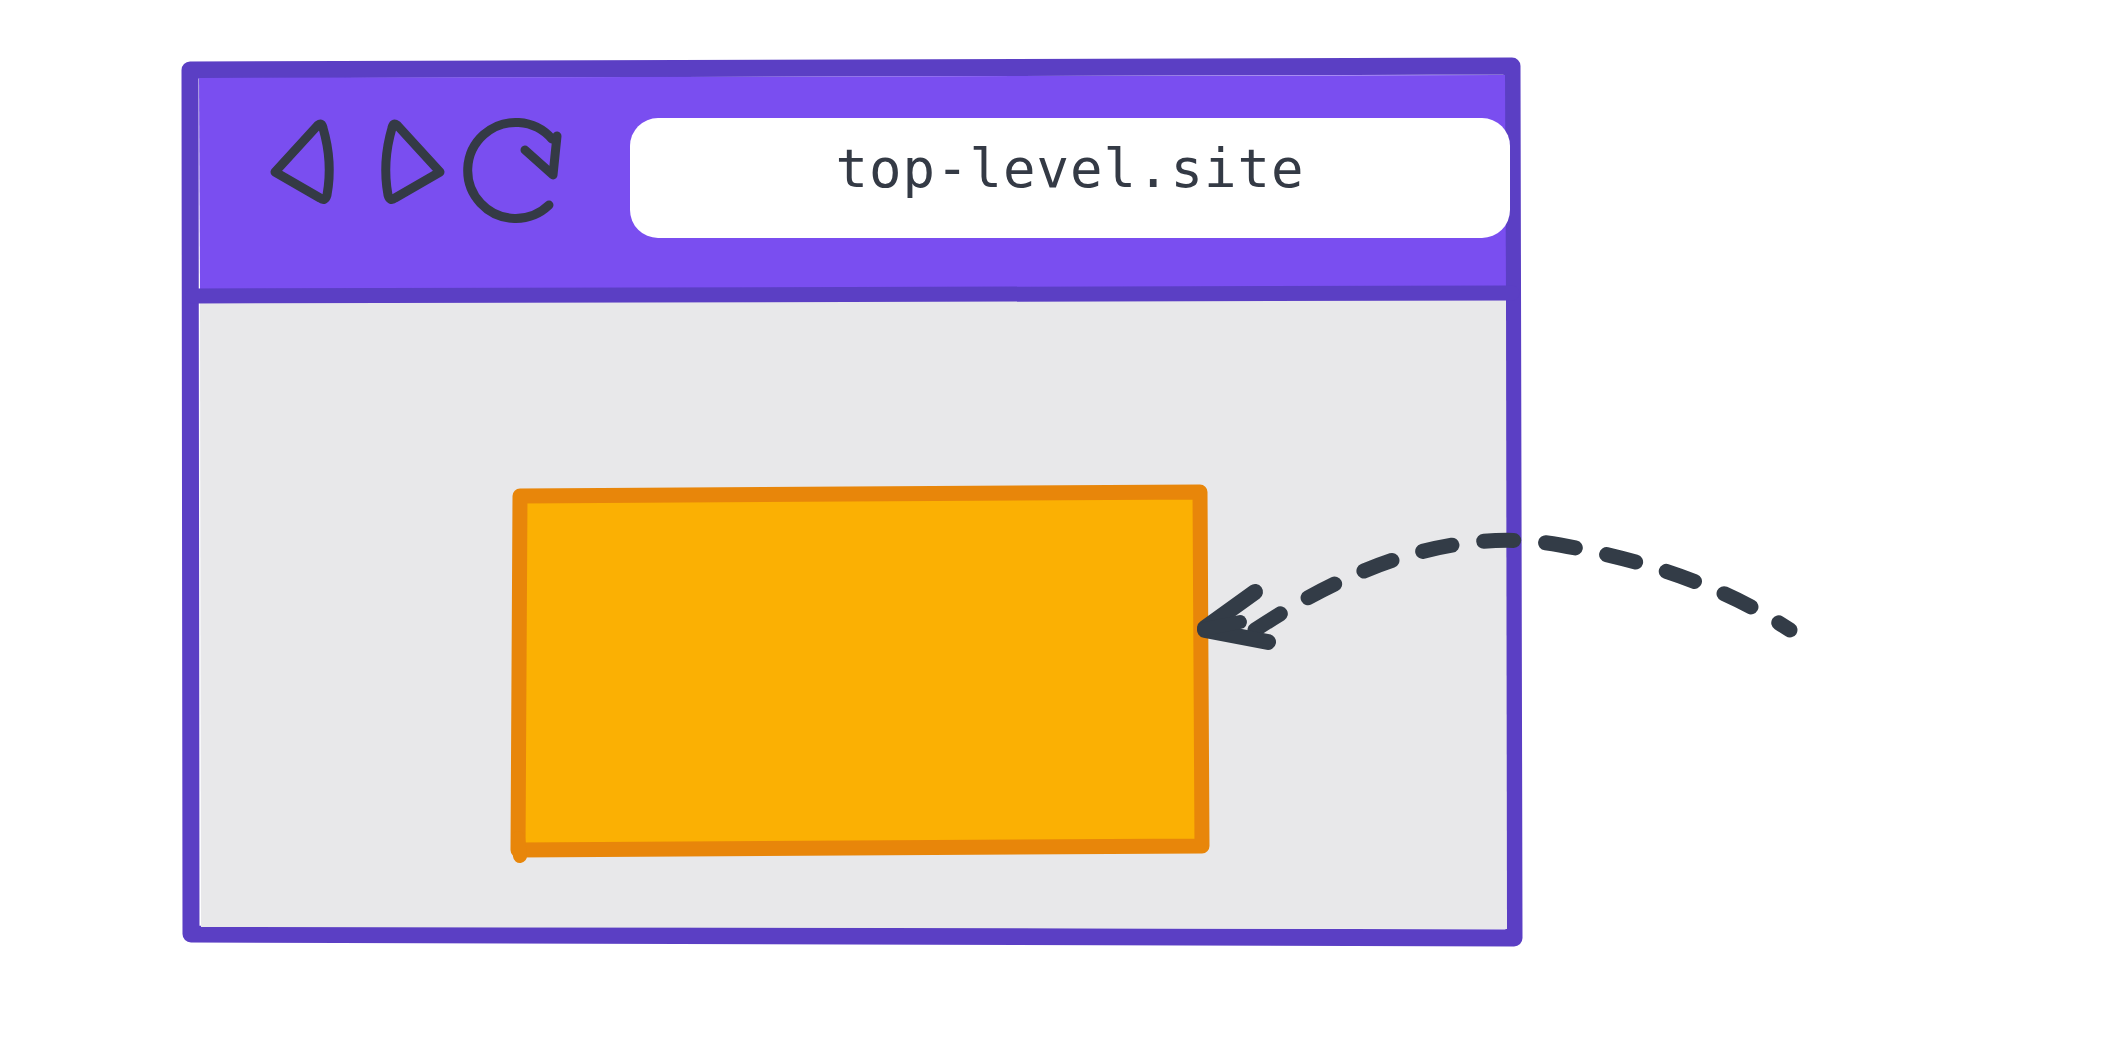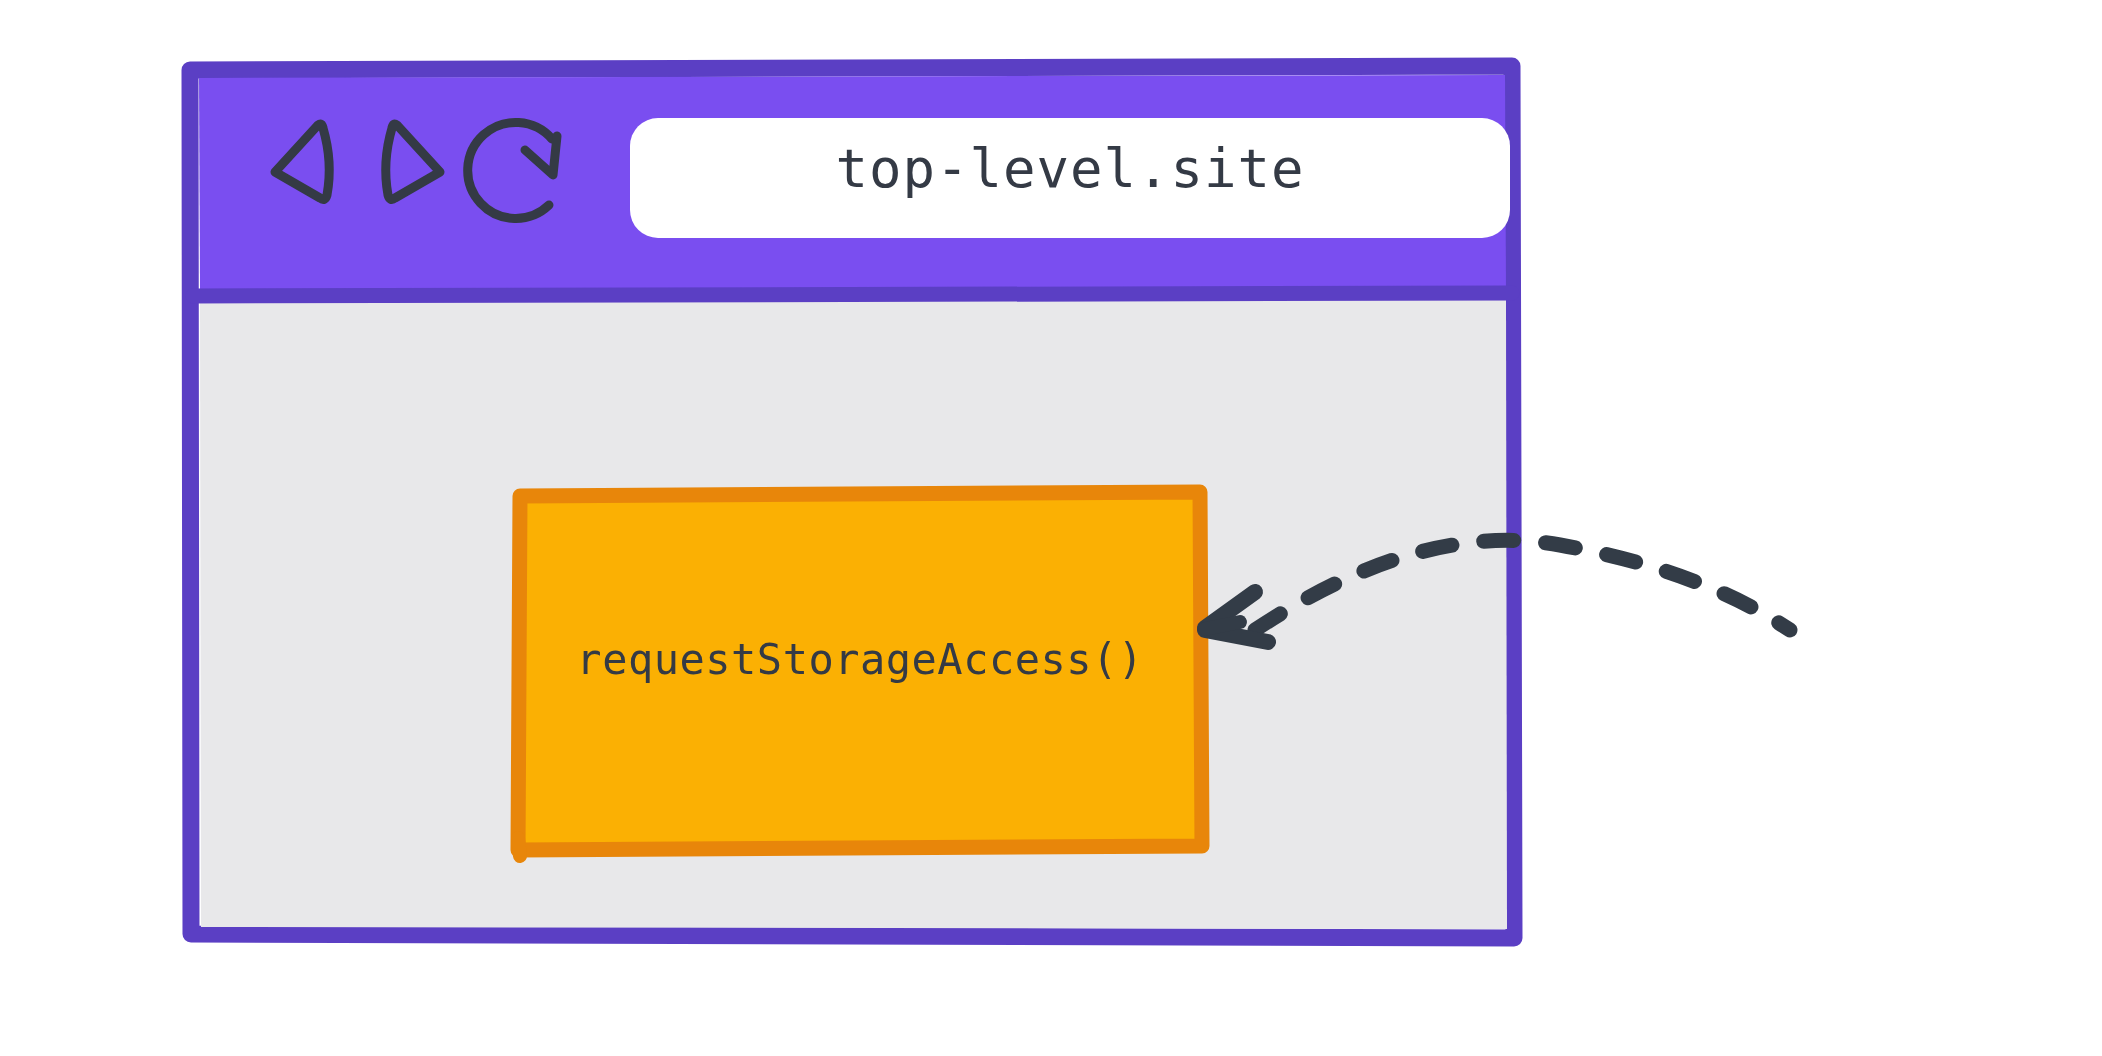--- a/index.html
+++ b/index.html
@@ -116,16 +116,15 @@
       <path d="M 1255 630 Q 1420 520 1560 545 Q 1700 570 1790 630" fill="none" stroke="#333c47" stroke-width="15" stroke-linecap="round" stroke-dasharray="30 32"></path>
 
       <path d="M 1205 628 L 1255 592" fill="none" stroke="#333c47" stroke-width="16" stroke-linecap="round"></path>
       <path d="M 1205 630 L 1268 642" fill="none" stroke="#333c47" stroke-width="16" stroke-linecap="round"></path>
       <path d="M 1205 629 L 1240 622" fill="none" stroke="#333c47" stroke-width="14" stroke-linecap="round"></path>
     </g>
   </svg>
 
   <div class="txt" id="url-text">top-level.site</div>
 
-  <div class="txt" id="frame-label-text">requestStorageAccess()</div>
 
 
 </div>
 
 </body></html>

